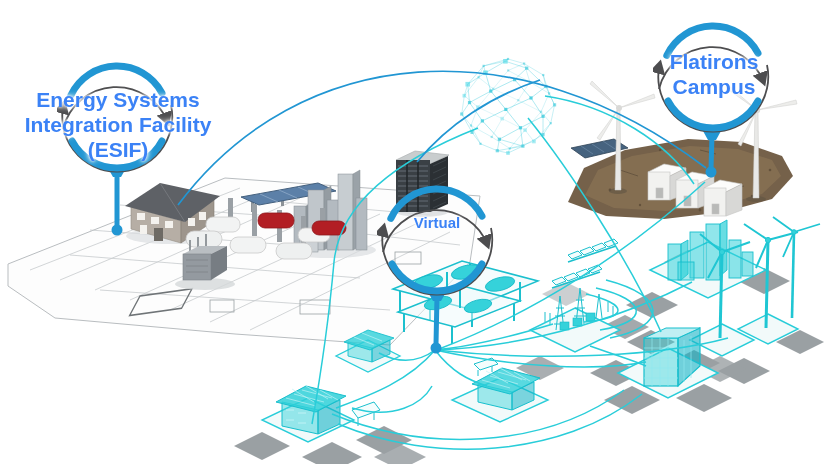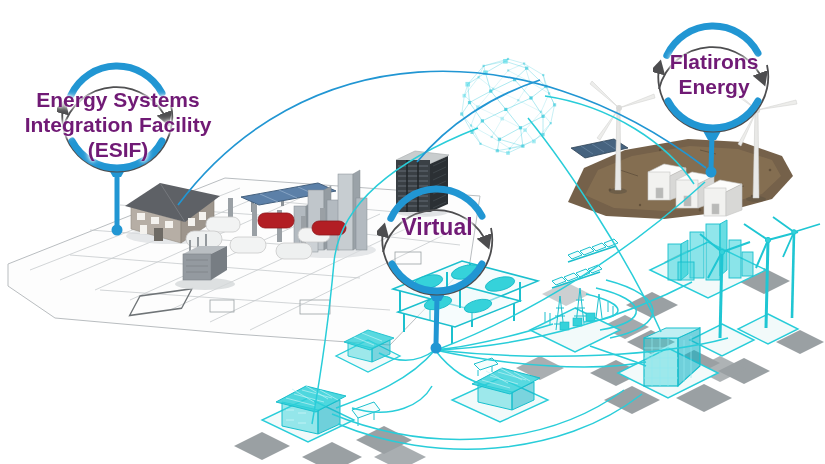--- a/index.html
+++ b/index.html
@@ -1,25 +1,25 @@
 <!DOCTYPE html>
 <html><head>
 <meta charset="utf-8">
 <style>
   html,body{margin:0;padding:0;background:#fff;}
   .stage{position:relative;width:825px;height:464px;overflow:hidden;background:#fff;
          font-family:"Liberation Sans",sans-serif;}
   .stage svg.art{position:absolute;left:0;top:0;}
   .badge-ring{position:absolute;pointer-events:none;}
-  .badge-text{position:absolute;text-align:center;font-weight:bold;color:#701a75;
+  .badge-text{position:absolute;text-align:center;font-weight:bold;color:#3b82f6;
               line-height:1.18;text-shadow:0 0 3px #fff,0 0 5px #fff,0 0 7px #fff;}
   .badge-text span{display:block;}
   #esif-text{left:-2px;top:88px;width:240px;font-size:21px;}
   #flatirons-text{left:648px;top:50px;width:132px;font-size:21px;}
-  #ve-text{left:332px;top:214px;width:210px;font-size:23px;}
+  #ve-text{left:332px;top:214px;width:210px;font-size:15px;}
 </style>
 </head>
 <body>
 
 <div class="stage">
 
 <svg class="art" width="825" height="464" viewBox="0 0 825 464">
   <defs>
     <marker id="arrowg" markerWidth="9" markerHeight="9" refX="6" refY="4.5" orient="auto">
       <path d="M0,0 L8,4.5 L0,9 z" fill="#4d4d4f"></path>
@@ -509,21 +509,21 @@
 </div>
 
 <svg class="badge-ring" style="left:653px;top:17px" width="120" height="120" viewBox="0 0 120 120">
   <path d="M6,72 A55,55 0 0 1 111,66" fill="none" stroke="#4d4d4f" stroke-width="1.8" marker-end="url(#arrowg)"></path>
   <path d="M114,48 A55,55 0 1 1 7,46" fill="none" stroke="#4d4d4f" stroke-width="1.8" marker-end="url(#arrowg)"></path>
   <path d="M13.8,38.4 A51,51 0 0 1 105,36.1" fill="none" stroke="#2196d3" stroke-width="7" stroke-linecap="round"></path>
   <path d="M105,84 A51,51 0 0 1 15,84" fill="none" stroke="#2196d3" stroke-width="7" stroke-linecap="round"></path>
 </svg>
 <div class="badge-text" id="flatirons-text">
   <span>Flatirons</span>
-  <span>Energy</span>
+  <span>Campus</span>
 </div>
 
 <svg class="badge-ring" style="left:377px;top:180px" width="120" height="120" viewBox="0 0 120 120">
   <path d="M6,72 A55,55 0 0 1 111,66" fill="none" stroke="#4d4d4f" stroke-width="1.8" marker-end="url(#arrowg)"></path>
   <path d="M114,48 A55,55 0 1 1 7,46" fill="none" stroke="#4d4d4f" stroke-width="1.8" marker-end="url(#arrowg)"></path>
   <path d="M13.8,38.4 A51,51 0 0 1 105,36.1" fill="none" stroke="#2196d3" stroke-width="7" stroke-linecap="round"></path>
   <path d="M105,84 A51,51 0 0 1 15,84" fill="none" stroke="#2196d3" stroke-width="7" stroke-linecap="round"></path>
 </svg>
 <div class="badge-text" id="ve-text">
   <span>Virtual</span>

